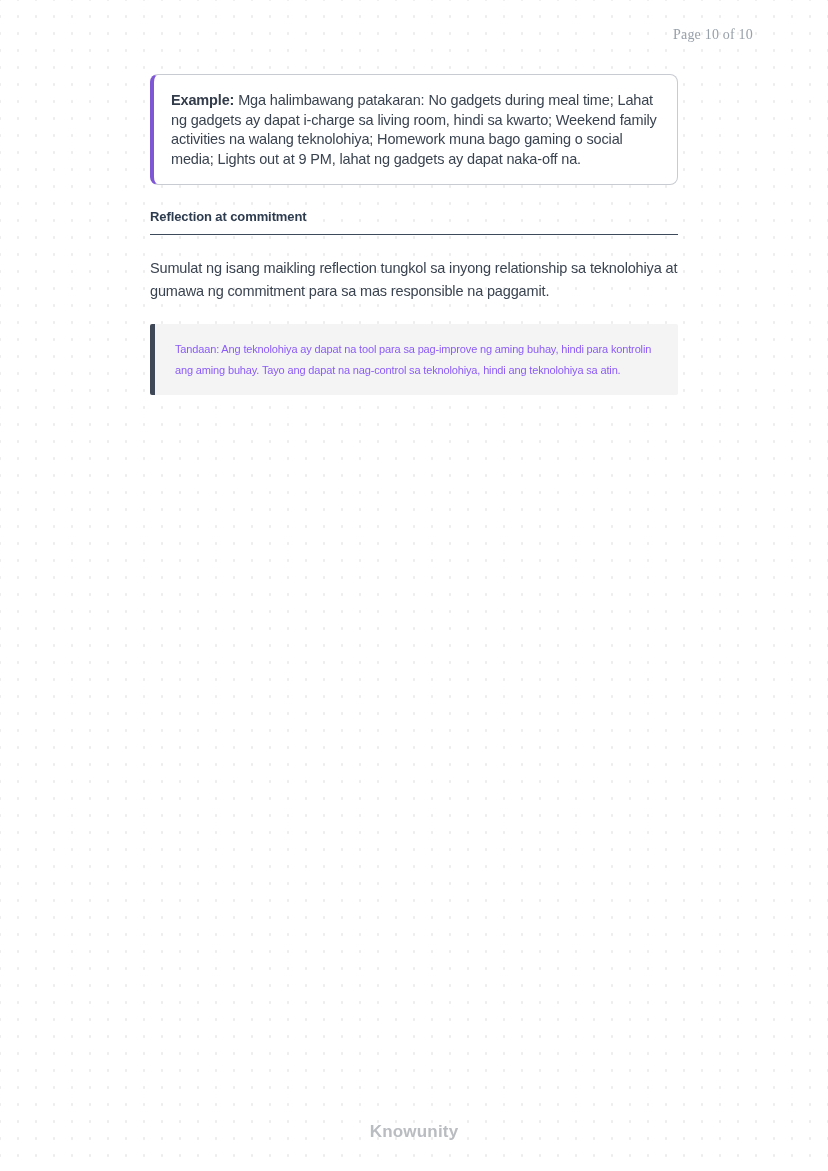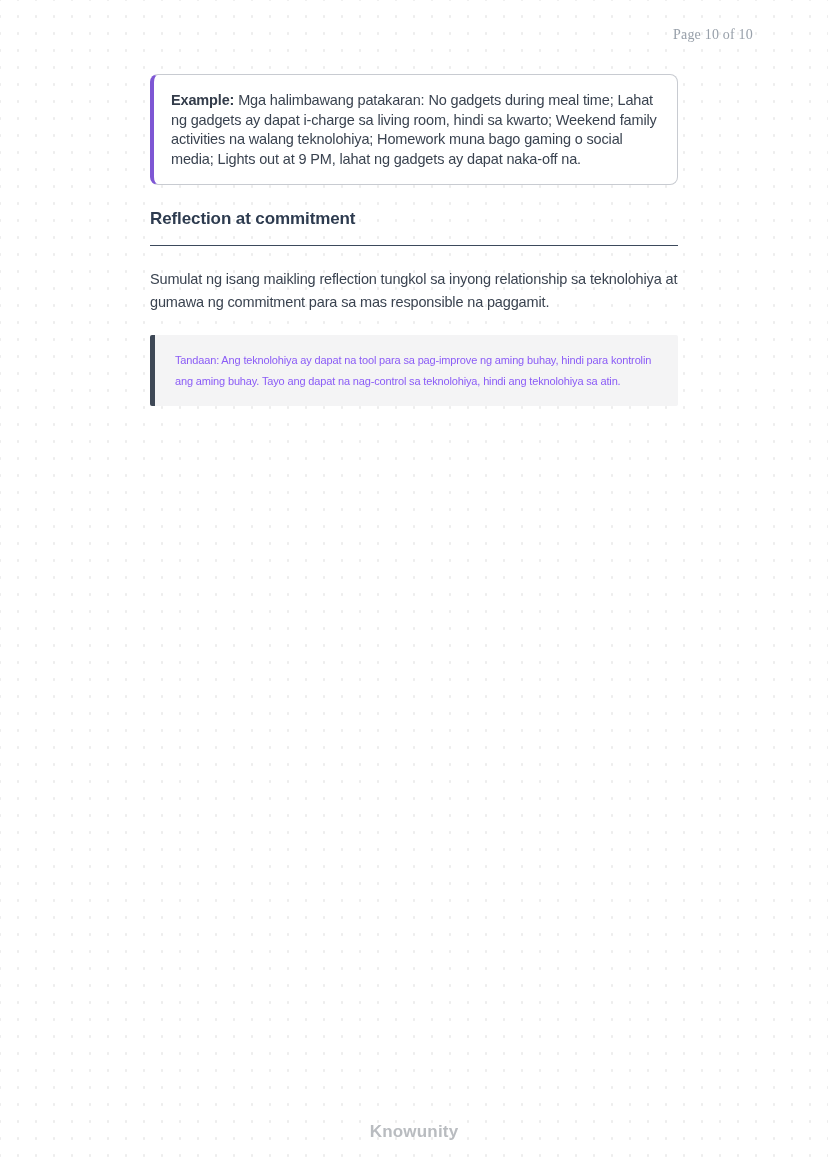--- a/index.html
+++ b/index.html
@@ -57,25 +57,25 @@
     letter-spacing: -0.15px;
   }
 
   .callout-example strong {
     font-weight: bold;
     color: #333c4a;
   }
 
   .section-heading {
     margin-top: 24px;
-    font-size: 17px;
+    font-size: 13px;
     font-weight: bold;
     color: #2d3b4f;
     letter-spacing: -0.1px;
-    padding-bottom: 16px;
+    padding-bottom: 10px;
     border-bottom: 1px solid #3d4a5c;
   }
 
   .body-paragraph {
     margin-top: 22px;
     font-size: 14.5px;
     line-height: 23px;
     color: #3a4350;
     letter-spacing: -0.15px;
   }

